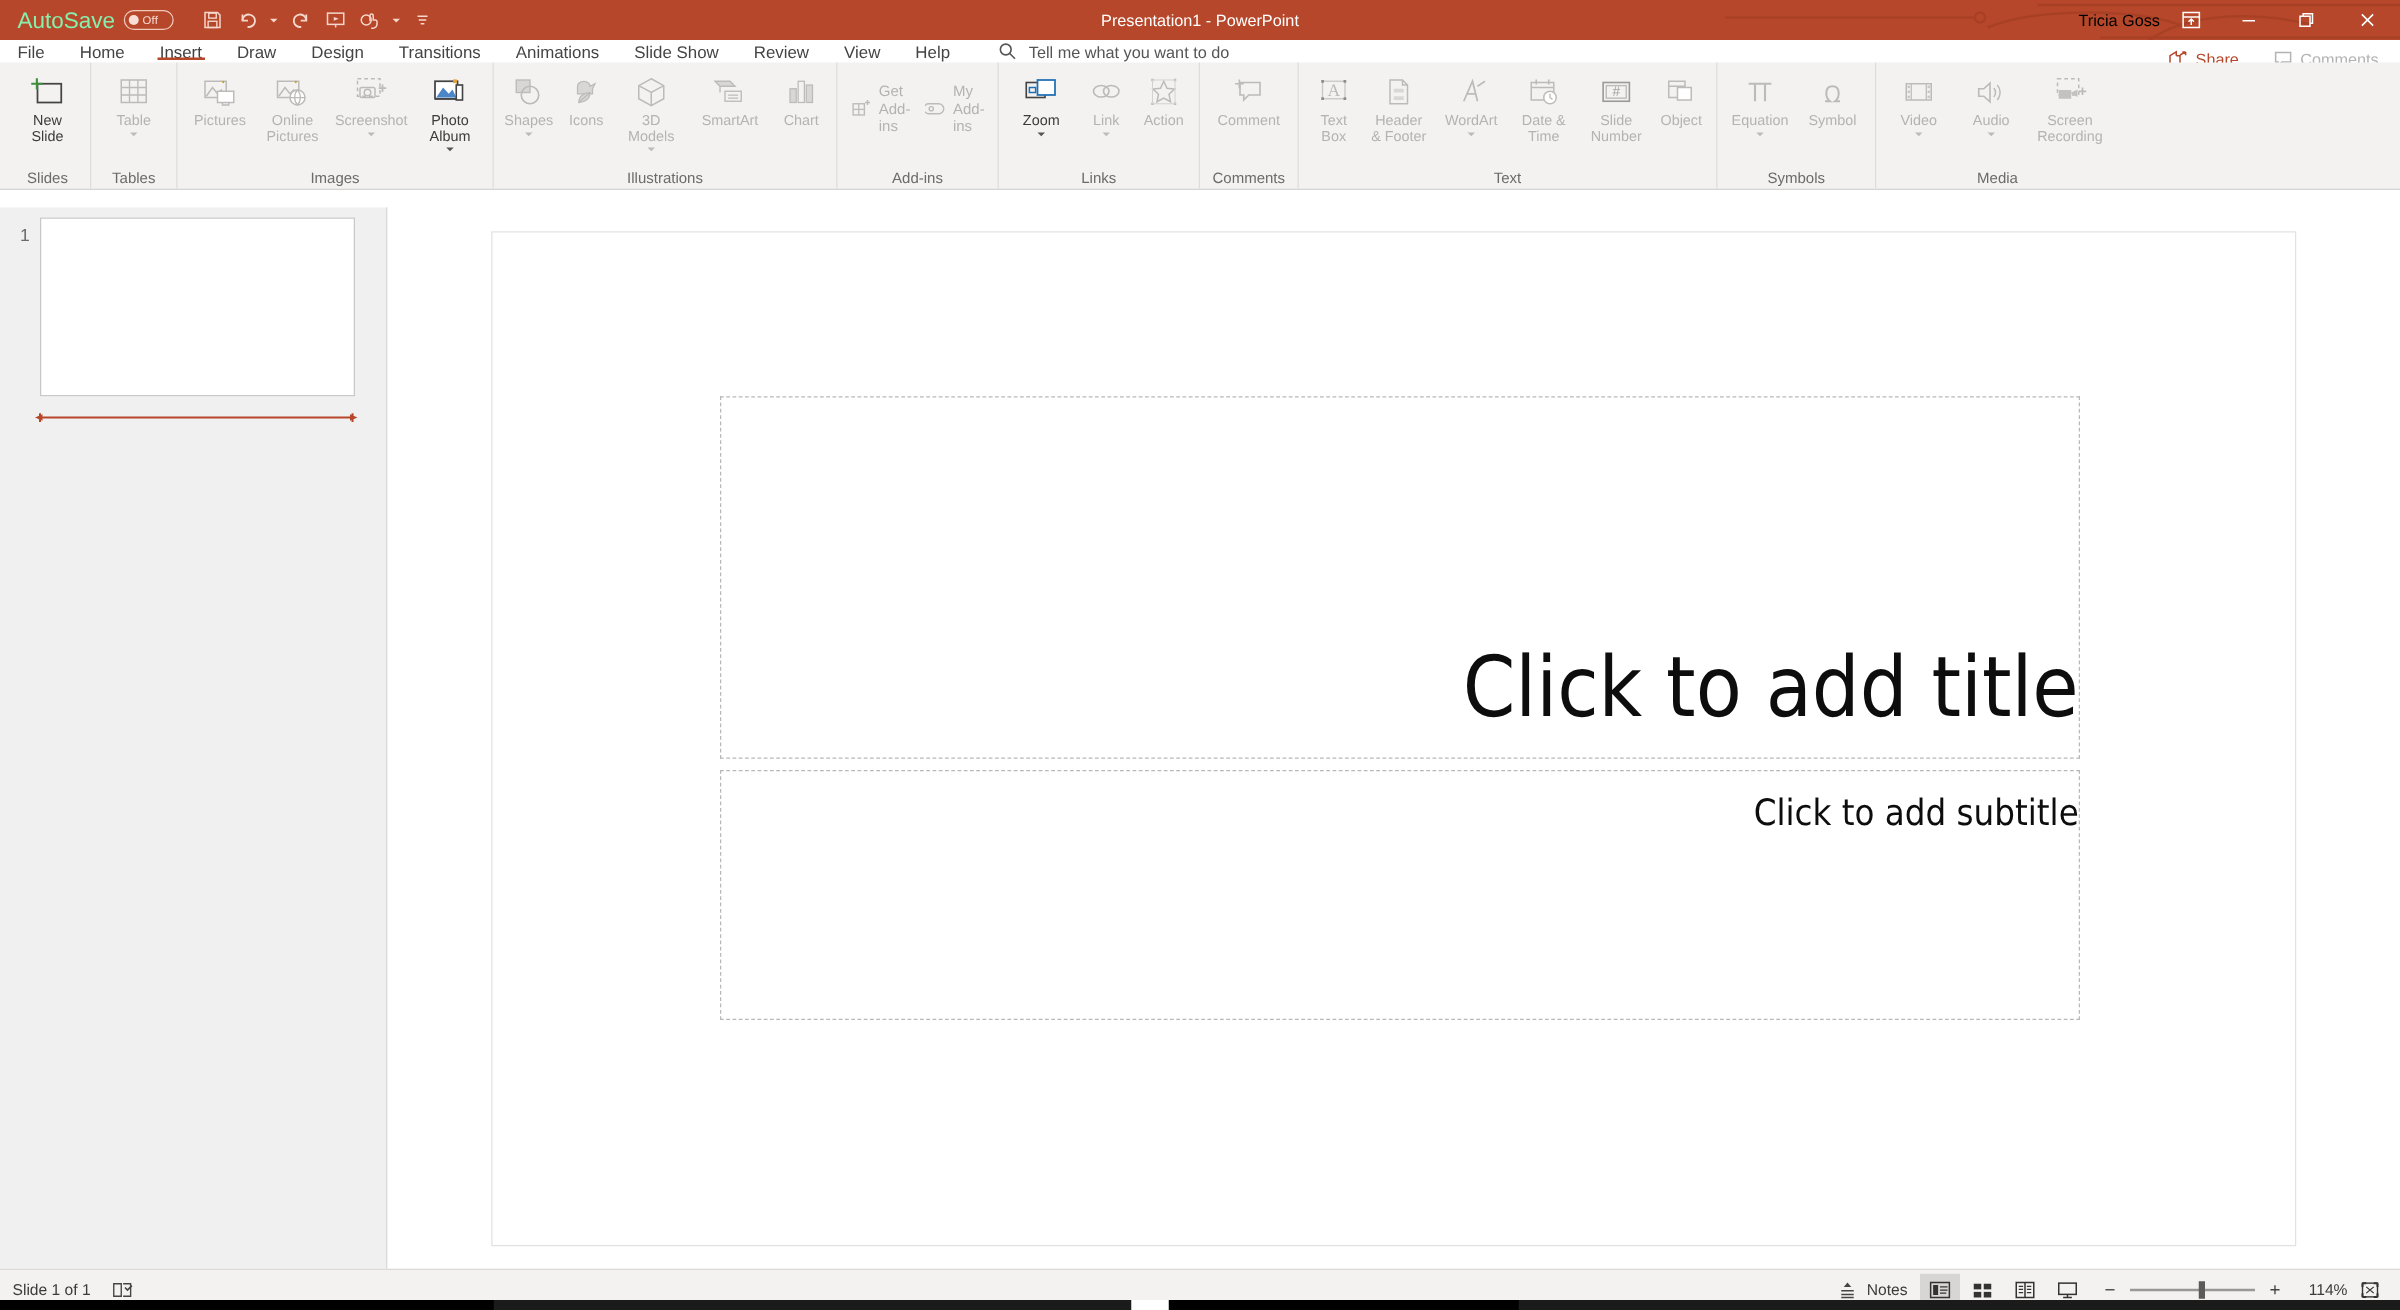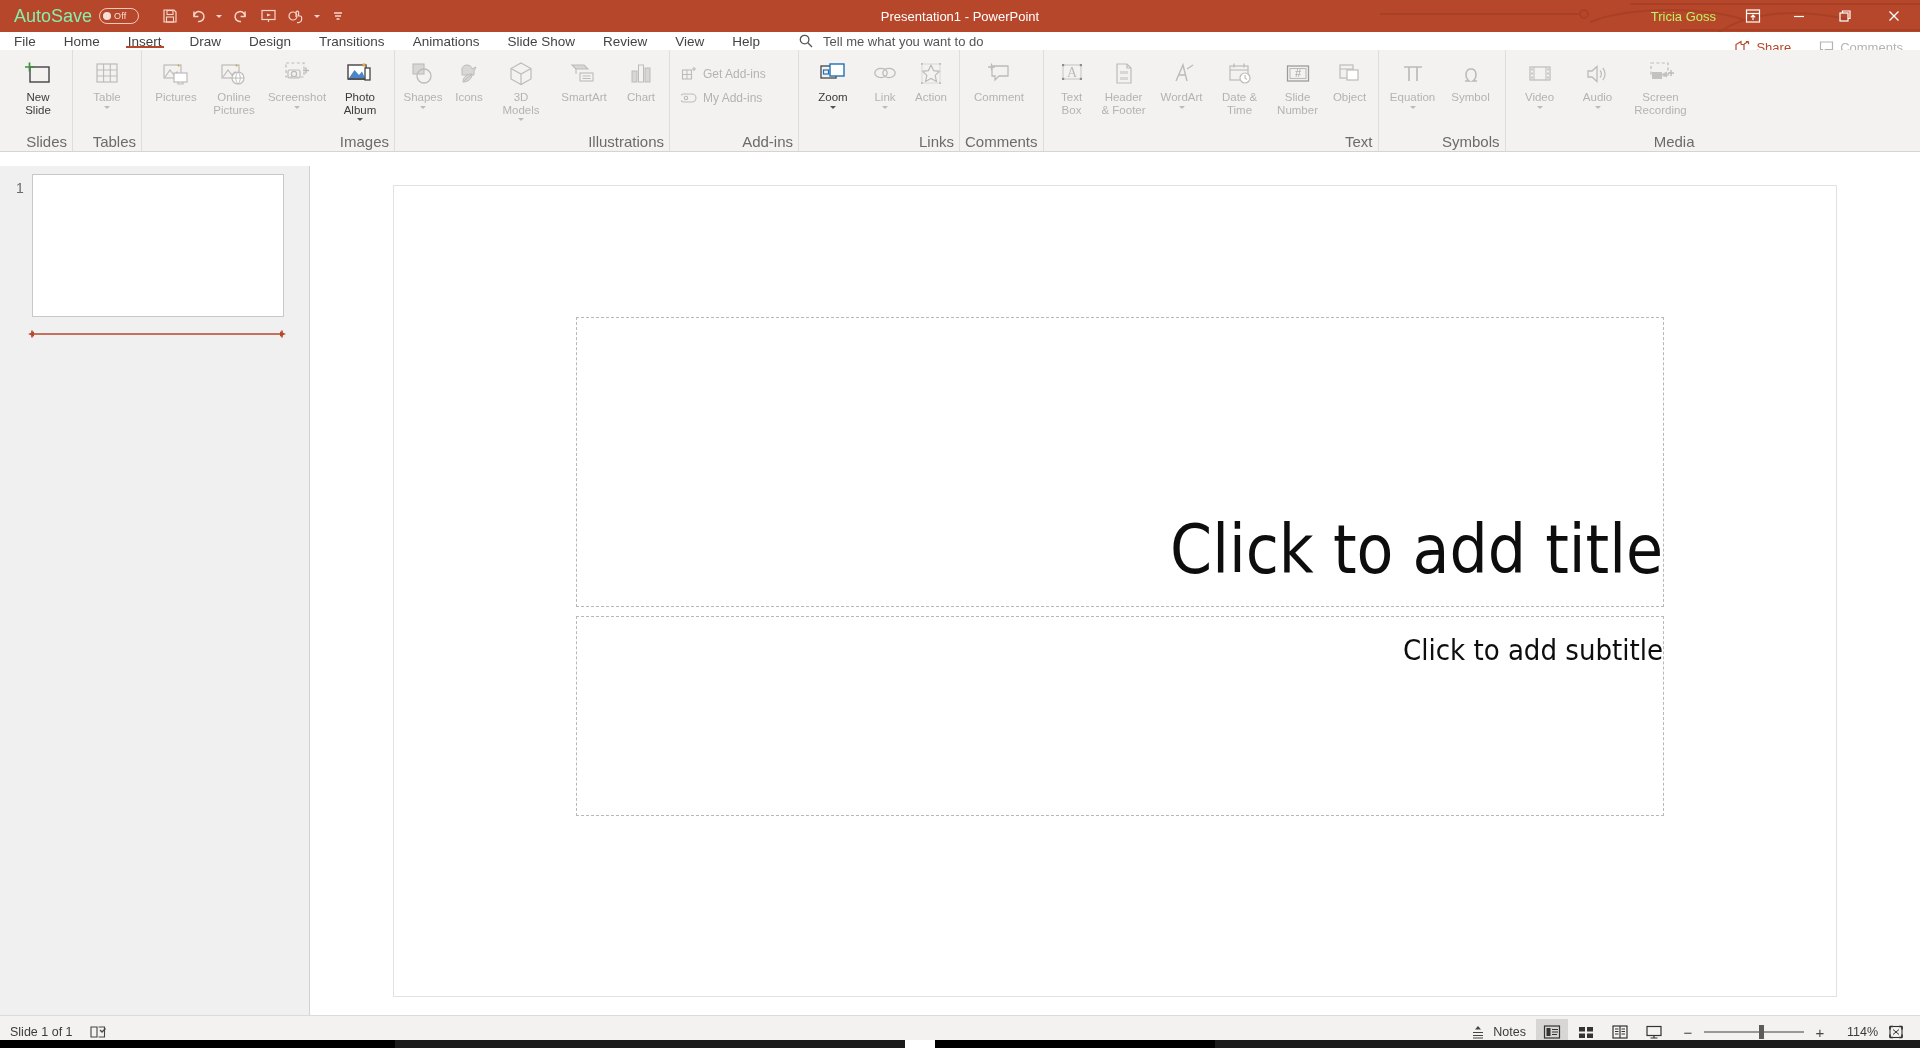--- a/index.html
+++ b/index.html
@@ -52,21 +52,21 @@
 
   .title-center {
     position: absolute; left: 0; right: 0; text-align: center;
     font-size: 13px; color: #ffffff; pointer-events: none;
   }
 
   .title-right {
     position: absolute; right: 0; top: 0; height: 32px;
     display: flex; align-items: center; gap: 0;
   }
-  .user-name { font-size: 13px; color: #bef264; margin-right: 14px; white-space: nowrap; }
+  .user-name { font-size: 13px; color: #000000; margin-right: 2px; white-space: nowrap; }
   .ribbon-display, .win-btn {
     width: 46px; height: 32px;
     display: flex; align-items: center; justify-content: center;
     color: #ffffff;
   }
   .win-close { width: 52px; }
 
   
   .tabbar {
     height: 18px; background: #ffffff;
@@ -110,22 +110,22 @@
   .group {
     display: flex; flex-direction: column;
     position: relative; padding: 0 5px;
   }
   .group + .group { border-left: 1px solid #dfdddb; }
   .group-items {
     flex: 1; display: flex; align-items: flex-start;
     padding-top: 4px; gap: 0;
   }
   .group-label {
-    height: 16px; font-size: 15px; color: #6b6b6b;
-    text-align: right; line-height: 14px;
+    height: 16px; font-size: 12px; color: #6b6b6b;
+    text-align: center; line-height: 14px;
   }
   .btn {
     display: flex; flex-direction: column; align-items: center;
     width: 58px; padding: 3px 1px 0 1px;
     font-size: 11.5px; color: #3b3b3b; text-align: center;
     line-height: 12.5px;
   }
   .btn.wide { width: 68px; }
   .btn.narrow { width: 46px; }
   .btn.disabled { color: #b5b3b1; }
@@ -134,21 +134,21 @@
   .btn .dd {
     width: 0; height: 0; margin-top: 2px;
     border-left: 3.4px solid transparent; border-right: 3.4px solid transparent;
     border-top: 3.8px solid #555;
   }
   .btn.disabled .dd { border-top-color: #bdbbb9; }
   .btn-row {
     display: flex; align-items: center; gap: 6px;
     font-size: 12px; color: #b5b3b1; padding: 4px 6px; width: 100%;
   }
-  .addins-col { display: flex; flex-direction: column; padding-top: 8px; width: 118px; align-items: flex-end; }
+  .addins-col { display: flex; flex-direction: row; padding-top: 8px; width: 118px; align-items: flex-end; }
 
   
   .workarea {
     position: absolute; left: 0; right: 0; top: 166px; bottom: 33px;
     background: #ffffff; display: flex;
   }
   .thumbpane {
     width: 310px; background: #f0f0f0;
     border-right: 1px solid #d2d2d2;
     position: relative; padding-top: 8px;

